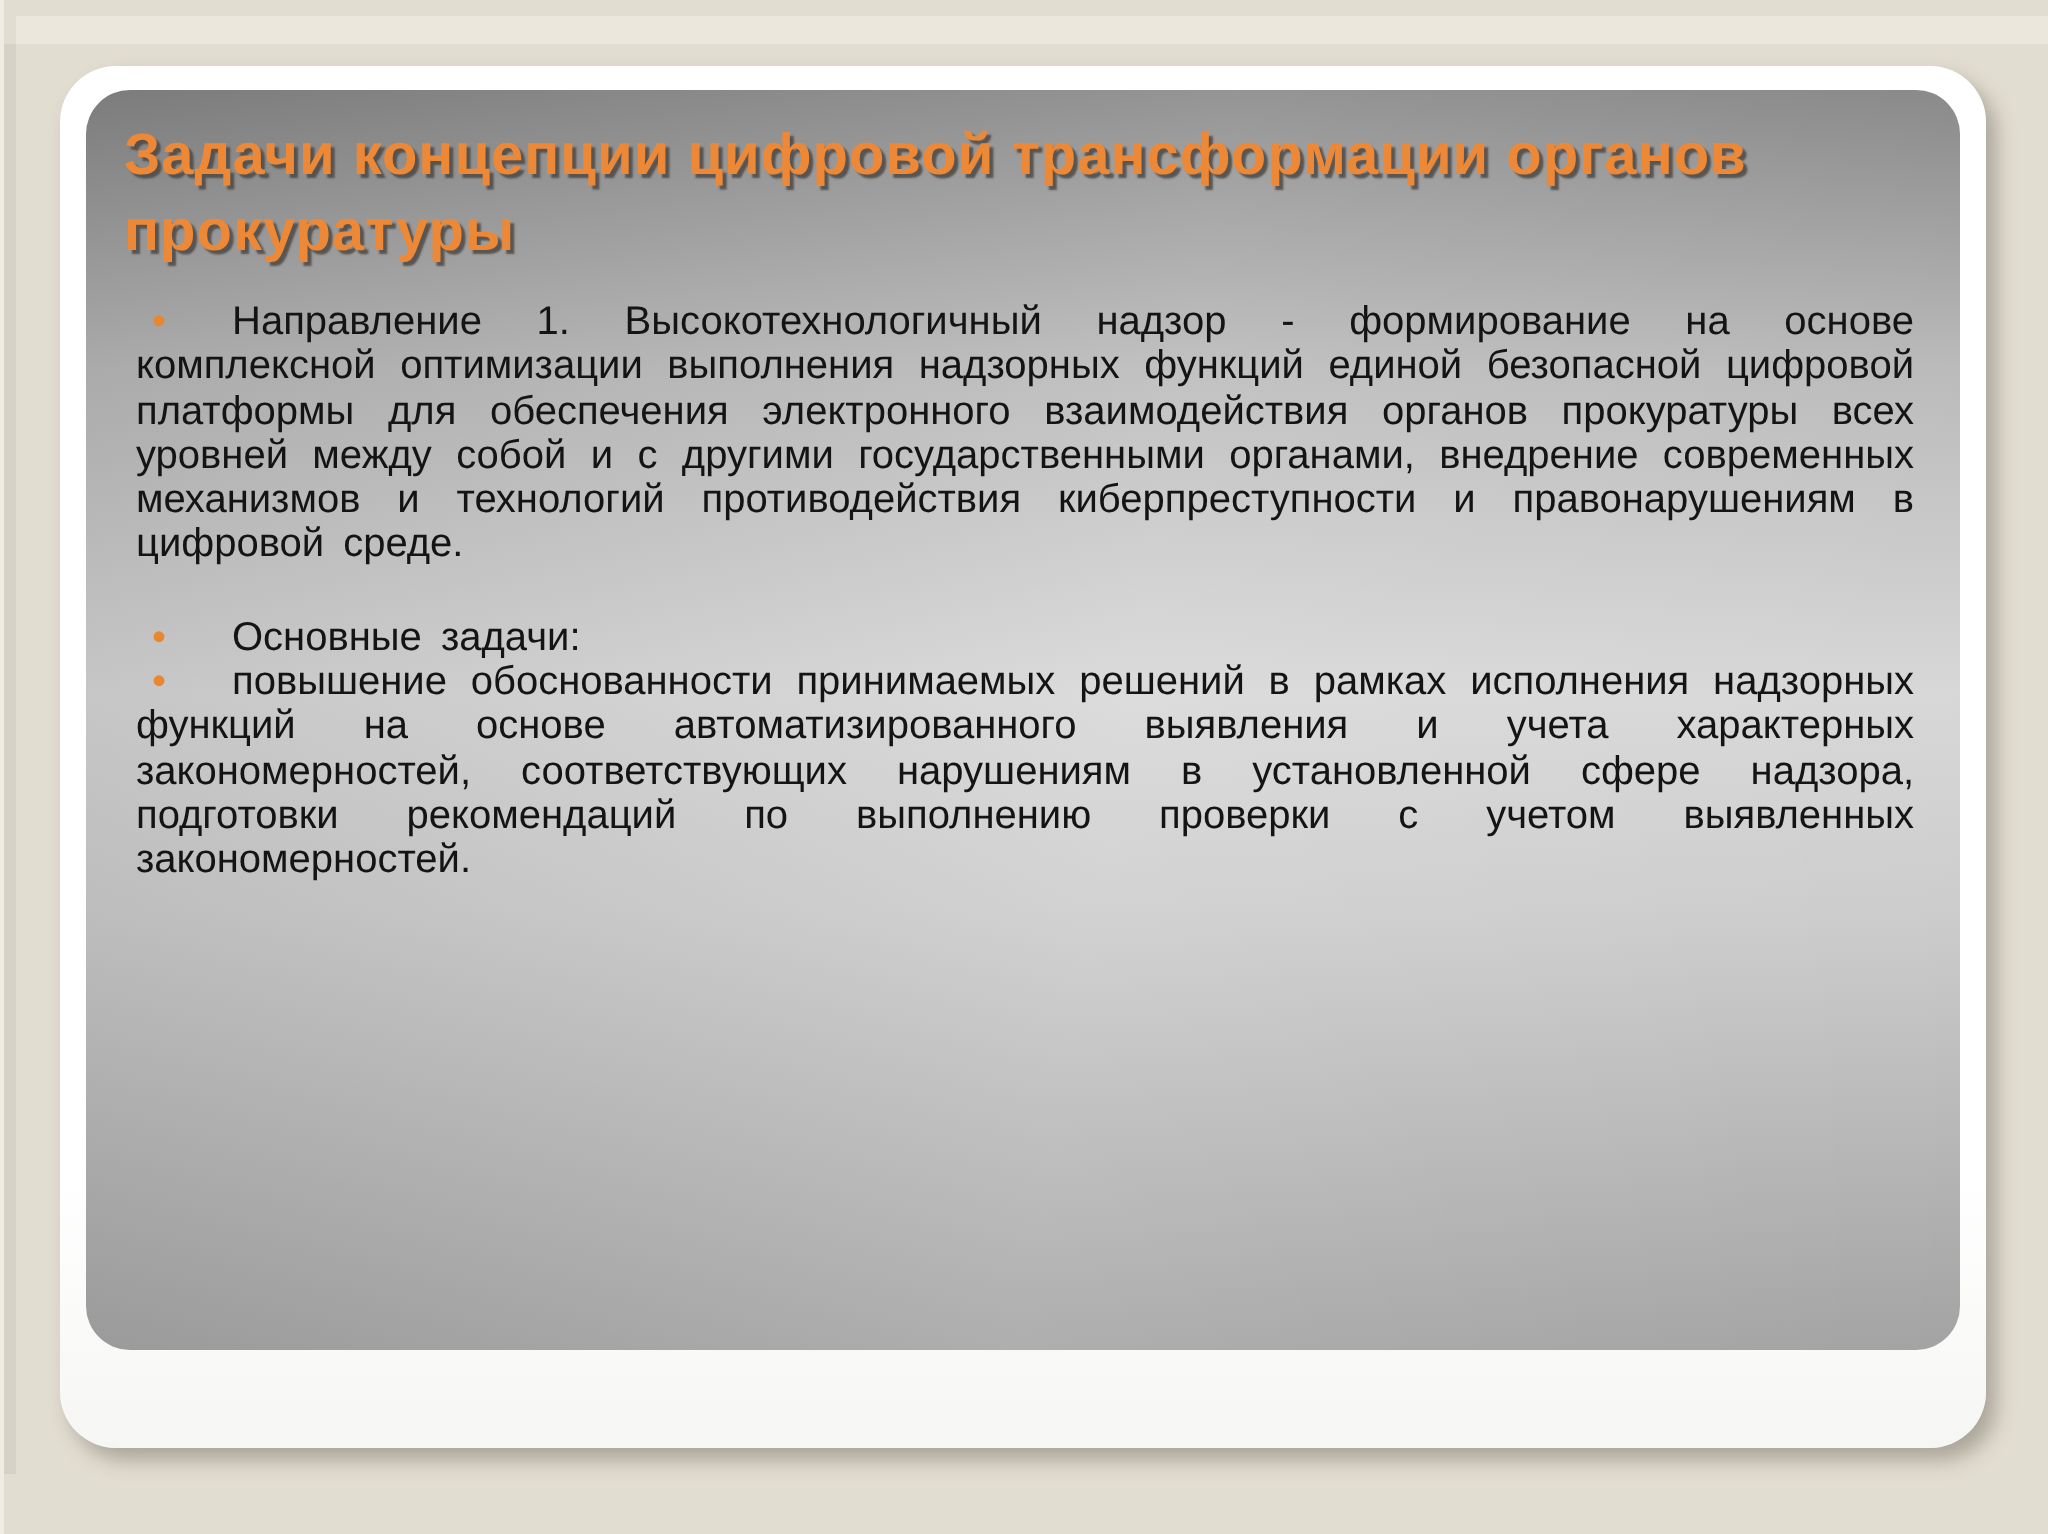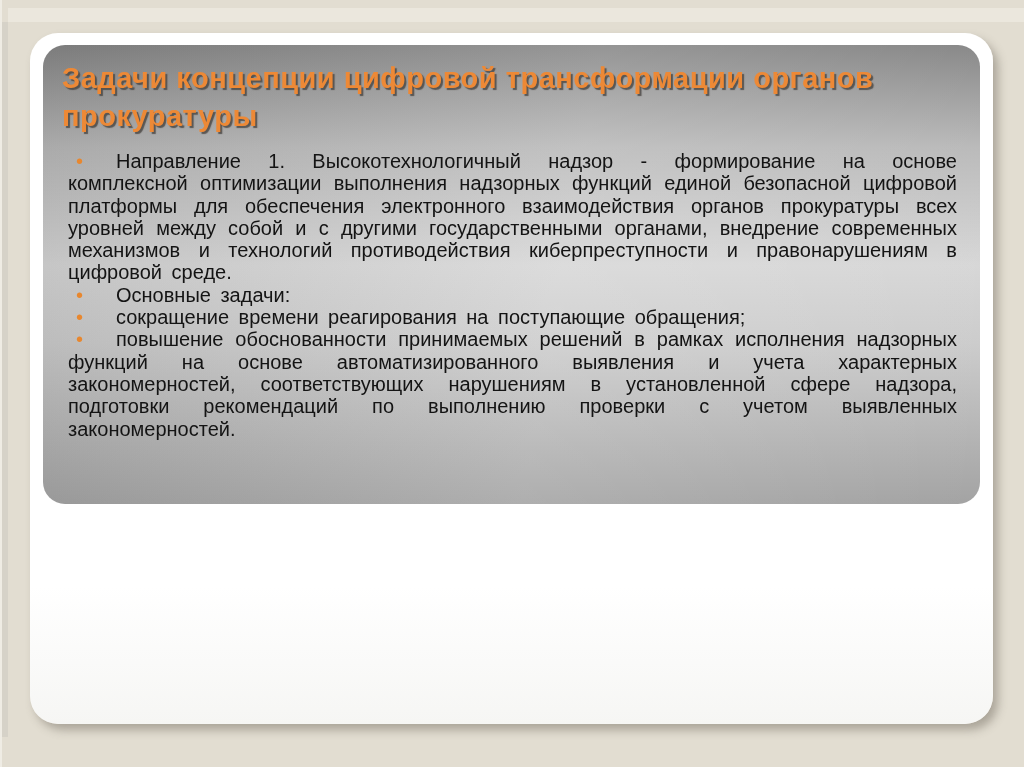--- a/index.html
+++ b/index.html
@@ -41,21 +41,21 @@
     left: 30px; top: 33px;
     width: 963px; height: 691px;
     background: linear-gradient(to bottom, #ffffff 0%, #ffffff 80%, #f6f6f4 100%);
     border-radius: 28px;
     box-shadow: 5px 6px 10px rgba(105, 98, 86, 0.45);
   }
   
   .content {
     position: absolute;
     left: 13px; top: 12px;
-    width: 937px; height: 459px;
+    width: 937px; height: 630px;
     border-radius: 22px;
     overflow: hidden;
     background:
       linear-gradient(100deg, rgba(30,30,30,0.10) 0%, rgba(255,255,255,0.12) 55%, rgba(255,255,255,0) 100%),
       linear-gradient(to bottom, #868686 0%, #b9b9b9 22%, #d7d7d7 48%, #cccccc 65%, #a3a3a3 100%);
   }
   h1.slide-title {
     margin: 14px 26px 0 19px;
     font-weight: bold;
     font-size: 29px;
@@ -74,21 +74,21 @@
     color: #141414;
   }
   .para .dot {
     display: inline-block;
     width: 40px;
     text-indent: 0;
     color: #e8872e;
     font-size: 20px;
   }
   .intro-para   { margin-top: 15px; }
-  .heading-para { }
+  .heading-para { margin-top: 24px; }
 </style>
 </head>
 <body>
 
 <div class="bg">
   <div class="band-top"></div>
   <div class="band-left"></div>
   <div class="edge-left-light"></div>
 
   <div class="card">
@@ -96,20 +96,19 @@
 
       <h1 class="slide-title">Задачи концепции цифровой трансформации органов прокуратуры</h1>
 
       <p class="para intro-para"><span class="dot">•</span><span>Направление 1. Высокотехнологичный надзор - формирование на основе комплексной оптимизации выполнения надзорных функций единой безопасной цифровой платформы для обеспечения электронного взаимодействия органов прокуратуры всех уровней между собой и с другими государственными органами, внедрение современных механизмов и технологий противодействия киберпреступности и правонарушениям в цифровой среде.</span></p>
 
       <p class="para heading-para"><span class="dot">•</span><span>Основные задачи:</span></p>
 
 
 
 
-      <p class="para"><span class="dot">•</span><span>сокращение времени реагирования на поступающие обращения;</span></p>
 
 
       <p class="para"><span class="dot">•</span><span>повышение обоснованности принимаемых решений в рамках исполнения надзорных функций на основе автоматизированного выявления и учета характерных закономерностей, соответствующих нарушениям в установленной сфере надзора, подготовки рекомендаций по выполнению проверки с учетом выявленных закономерностей.</span></p>
 
     </div>
   </div>
 </div>
 
 </body></html>

